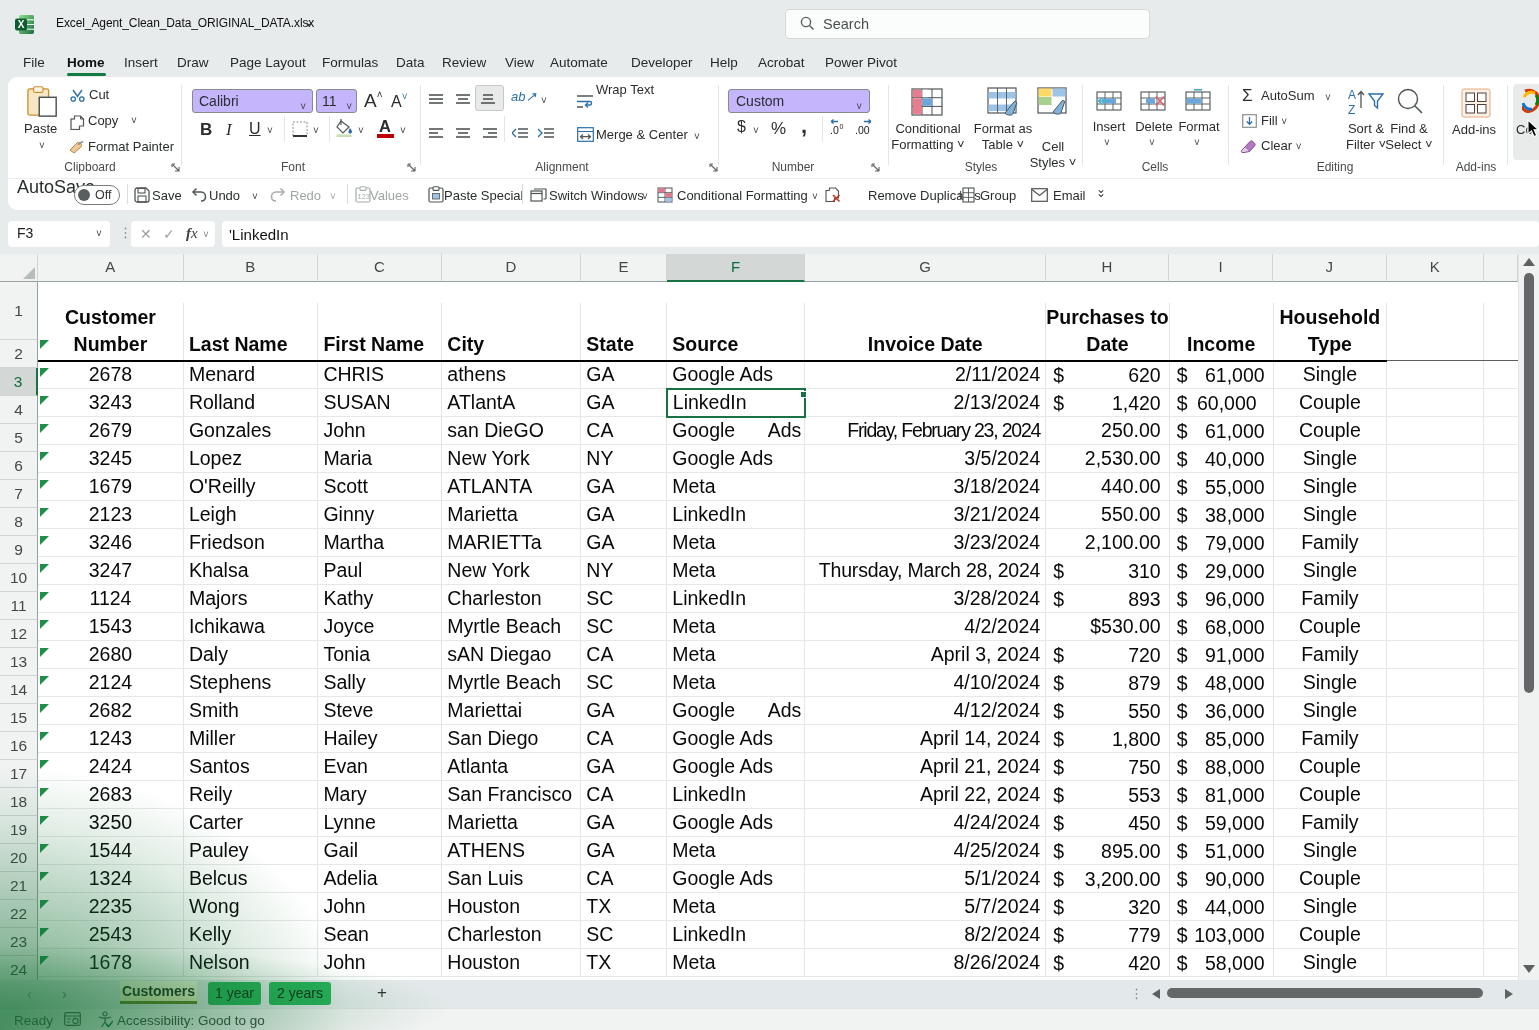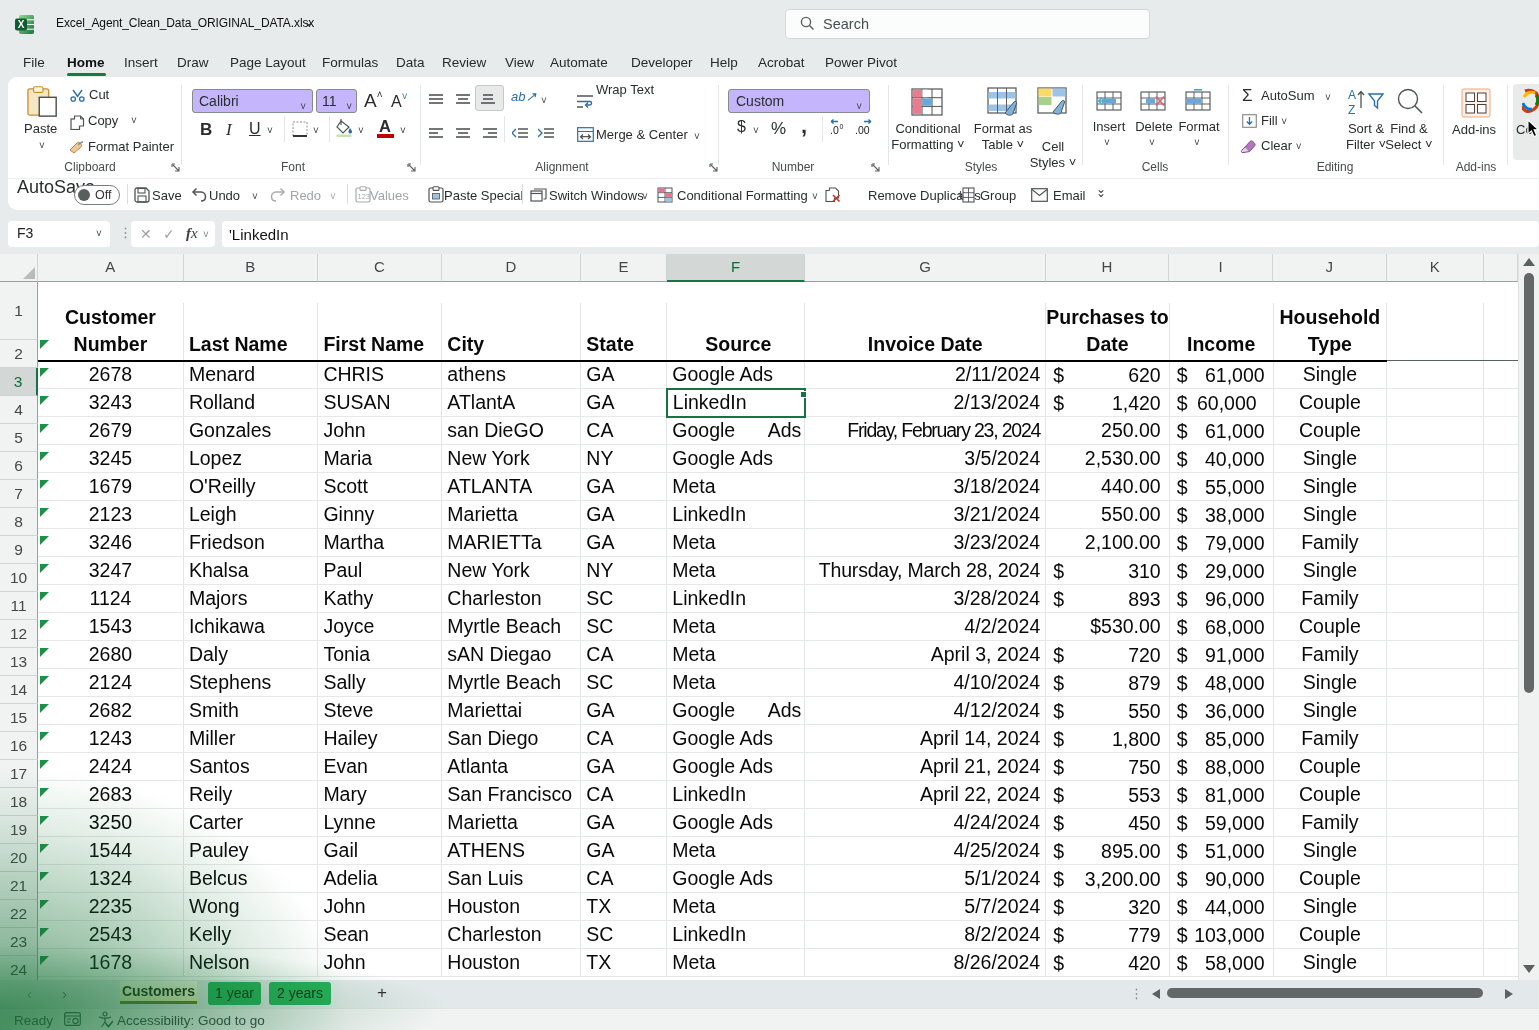--- a/index.html
+++ b/index.html
@@ -505,21 +505,21 @@
         <col style="width:97.5px">
         <col style="width:34px">
       </colgroup>
       <tbody>
         <tr class="hd" style="height:57.5px">
           <td>Customer<br>Number</td>
           <td class="l" style="text-align:left">Last Name</td>
           <td class="l" style="text-align:left">First Name</td>
           <td class="l" style="text-align:left">City</td>
           <td class="l" style="text-align:left">State</td>
-          <td class="l" style="text-align:center">Source</td>
+          <td class="l" style="text-align:left">Source</td>
           <td>Invoice Date</td>
           <td>Purchases to<br>Date</td>
           <td>Income</td>
           <td>Household<br>Type</td>
           <td style="border-bottom:1px solid #595f5f"></td>
           <td style="border-bottom:1px solid #595f5f;border-right:none"></td>
         </tr>
         <tr style="height:28px">
           <td class="c">2678</td>
           <td class="l">Menard</td>

